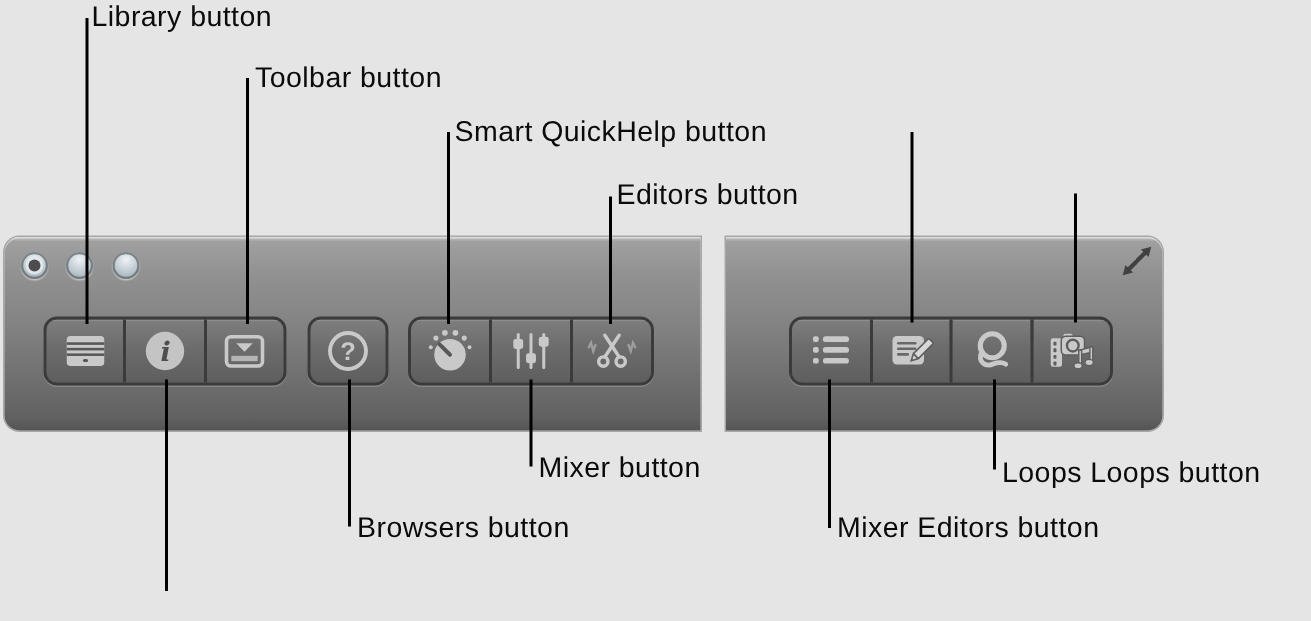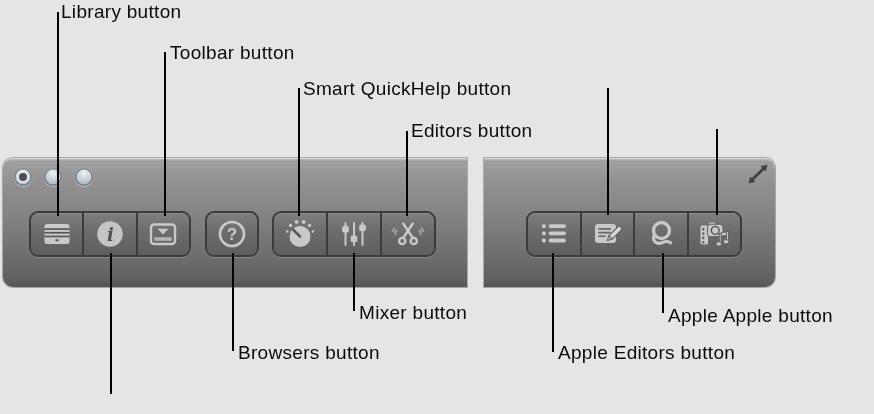--- a/index.html
+++ b/index.html
@@ -50,22 +50,22 @@
 <body>
 
 <div class="page">
 
   <div class="callout-label" style="left:61px;top:2px">Library button</div>
   <div class="callout-label" style="left:170px;top:43px">Toolbar button</div>
   <div class="callout-label" style="left:303px;top:79px">Smart QuickHelp button</div>
   <div class="callout-label" style="left:411px;top:121px">Editors button</div>
   <div class="callout-label" style="left:359px;top:303px">Mixer button</div>
   <div class="callout-label" style="left:238px;top:343px">Browsers button</div>
-  <div class="callout-label" style="left:668px;top:306px">Apple Apple button</div>
-  <div class="callout-label" style="left:558px;top:343px">Apple Editors button</div>
+  <div class="callout-label" style="left:668px;top:306px">Loops Loops button</div>
+  <div class="callout-label" style="left:558px;top:343px">Mixer Editors button</div>
 
   <div class="callout-line" style="left:57px;top:12px;height:204px"></div>
   <div class="callout-line" style="left:164px;top:52px;height:164px"></div>
   <div class="callout-line" style="left:298px;top:88px;height:128px"></div>
   <div class="callout-line" style="left:406px;top:131px;height:85px"></div>
   <div class="callout-line" style="left:607px;top:88px;height:127px"></div>
   <div class="callout-line" style="left:716px;top:129px;height:86px"></div>
   <div class="callout-line" style="left:110px;top:253px;height:141px"></div>
   <div class="callout-line" style="left:232px;top:253px;height:98px"></div>
   <div class="callout-line" style="left:353px;top:253px;height:58px"></div>

